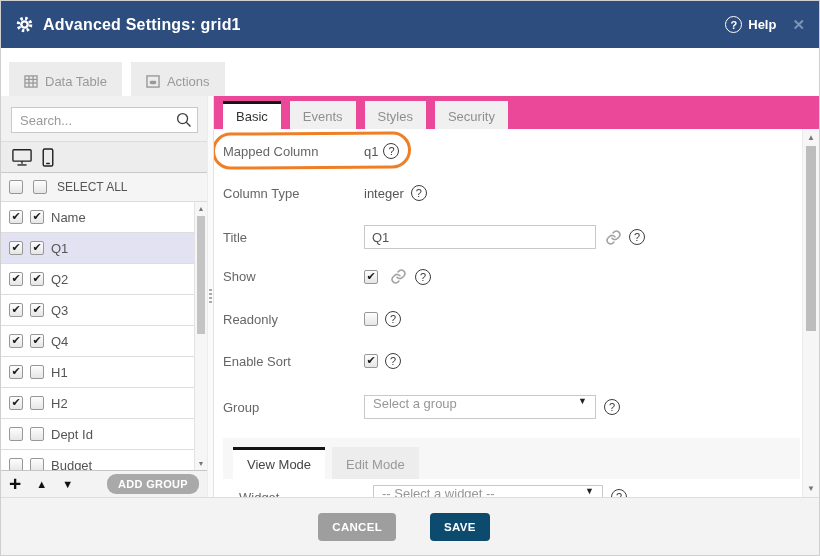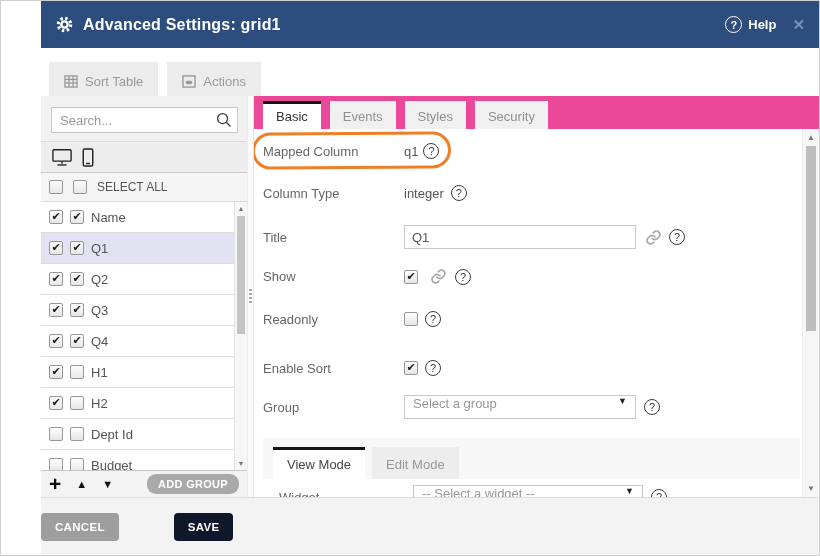--- a/index.html
+++ b/index.html
@@ -1,19 +1,19 @@
 <!DOCTYPE html>
 <html><head>
 <meta charset="utf-8">
 <style>
   * { box-sizing: border-box; margin: 0; padding: 0; }
   html,body { background:#e8e8e8; }
   body { font-family: "Liberation Sans", sans-serif; }
   .dialog { width:820px; height:556px; background:#fff; border:1px solid #cfcfcf;
-            display:flex; flex-direction:column; position:relative; overflow:hidden;padding-left:40px; }
+            display:flex; flex-direction:column; position:relative; overflow:hidden; }
 
   
   .header { flex:0 0 47px; background:#2c4d7d; display:flex; align-items:center; padding:0 14px; }
   .gear { display:inline-flex; margin-right:9px; }
   .title { color:#fff; font-size:16px; font-weight:bold; letter-spacing:.2px; }
   .header-right { margin-left:auto; display:flex; align-items:center; gap:16px; }
   .help { display:inline-flex; align-items:center; gap:6px; color:#fff; font-size:13px; font-weight:bold; cursor:pointer; }
   .help-circle { width:17px; height:17px; border:1.6px solid #fff; border-radius:50%;
                  display:inline-flex; align-items:center; justify-content:center; font-size:11px; font-weight:bold; }
   .close { color:#7e93b3; font-size:15px; font-weight:bold; cursor:pointer; }
@@ -97,25 +97,25 @@
   .widget-row { left:25px; }
   .widget-row .flabel { flex:0 0 134px; }
 
   .form-vscroll { position:absolute; top:0; right:0; bottom:0; width:17px; background:#f6f6f6; border-left:1px solid #ececec; }
   .form-vscroll .arr { position:absolute; left:0; right:0; text-align:center; font-size:8px; color:#777; }
   .form-vscroll .arr.up { top:4px; } .form-vscroll .arr.down { bottom:4px; }
   .form-vscroll .thumb { position:absolute; left:3px; right:3px; top:17px; height:185px; background:#bdbdbd; }
 
   
   .footer { flex:0 0 58px; background:#f3f3f3; border-top:1px solid #ddd; display:flex;
-            align-items:center; justify-content:flex-start; gap:23px; padding-right:12px; }
+            align-items:center; justify-content:center; gap:2px; padding-right:12px; }
   .btn { border:none; border-radius:4px; color:#fff; font-size:11.5px; font-weight:bold;
          padding:8px 14px; letter-spacing:.3px; cursor:pointer; font-family:inherit; }
   .btn-cancel { background:#9e9e9e; }
-  .btn-save { background:#0f172a;margin-left:32px; }
+  .btn-save { background:#0c4a6e;margin-left:32px; }
 </style>
 </head>
 <body>
 
 <div class="dialog">
 
   <div class="header">
     <span class="gear">
       <svg width="19" height="19" viewBox="0 0 20 20">
         <circle cx="10" cy="10" r="6.5" fill="none" stroke="#fff" stroke-width="3.4" stroke-dasharray="2.5 2.6"></circle>
@@ -137,21 +137,21 @@
     <div class="tab">
       <span class="tab-icon">
         <svg width="14" height="13" viewBox="0 0 15 14" stroke="currentColor" fill="none" stroke-width="1.4">
           <rect x="1" y="1" width="13" height="12"></rect>
           <line x1="1" y1="4.8" x2="14" y2="4.8"></line>
             <line x1="1" y1="8.6" x2="14" y2="8.6"></line>
           <line x1="5.3" y1="1" x2="5.3" y2="13"></line>
             <line x1="9.7" y1="1" x2="9.7" y2="13"></line>
         </svg>
       </span>
-      <span>Sort Table</span>
+      <span>Data Table</span>
     </div>
     <div class="tab">
       <span class="tab-icon">
         <svg width="14" height="13" viewBox="0 0 15 14" stroke="currentColor" fill="none" stroke-width="1.5">
           <rect x="1" y="1" width="13" height="12"></rect>
           <rect x="4" y="6.3" width="7" height="3.6" rx="1.6" fill="currentColor" stroke="none"></rect>
         </svg>
       </span>
       <span>Actions</span>
     </div>
@@ -309,21 +309,21 @@
           </span>
           <span class="qmark" style="margin-left:8px">?</span>
         </div>
 
         <div class="frow" style="top:182px">
           <span class="flabel">Readonly</span>
           <span class="checkbox"></span>
           <span class="qmark" style="margin-left:7px">?</span>
         </div>
 
-        <div class="frow" style="top:231px">
+        <div class="frow" style="top:224px">
           <span class="flabel">Enable Sort</span>
           <span class="checkbox checked"></span>
           <span class="qmark" style="margin-left:7px">?</span>
         </div>
 
         <div class="frow" style="top:266px">
           <span class="flabel">Group</span>
           <div class="fake-select">
             <span>Select a group</span>
             <span class="caret">▼</span>

